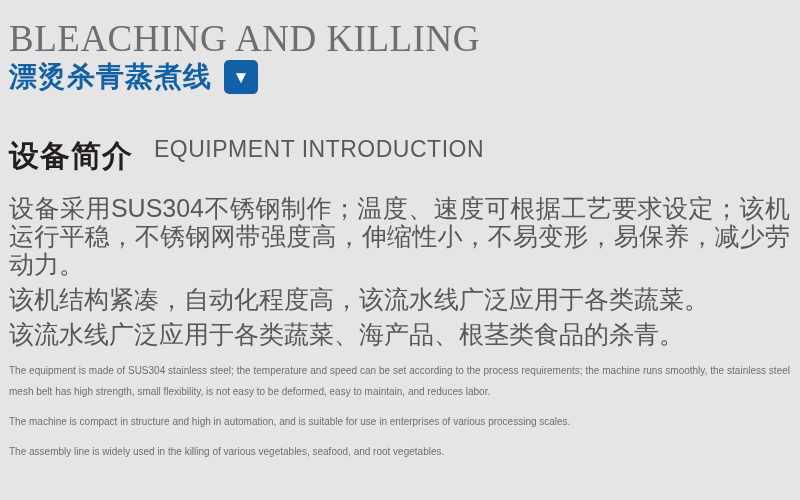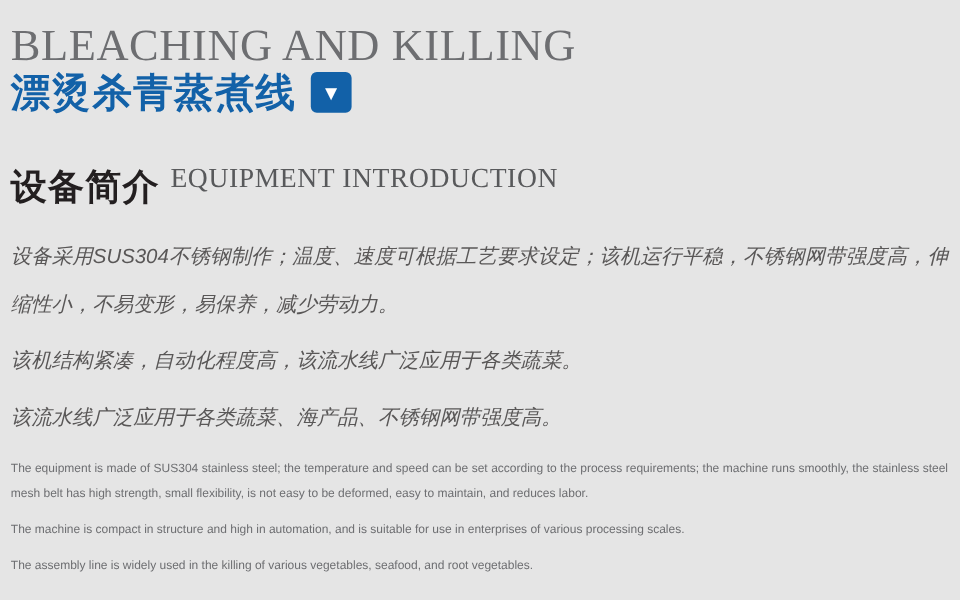--- a/index.html
+++ b/index.html
@@ -25,21 +25,21 @@
   }
 
   
   .title-zh-row {
     display: flex;
     align-items: center;
     margin-top: 4px;
     gap: 12px;
   }
   .title-zh {
-    font-size: 33px;
+    font-size: 28px;
     font-weight: 700;
     color: #1261a8;
     letter-spacing: 1px;
     line-height: 35px;
   }
   .title-icon {
     width: 34px;
     height: 34px;
     background: #1261a8;
     border-radius: 5px;
@@ -59,35 +59,35 @@
     gap: 9px;
     margin-top: 42px;
   }
   .heading-zh {
     font-size: 30px;
     font-weight: 700;
     color: #231f20;
     letter-spacing: 1px;
   }
   .heading-en {
-    font-family: Liberation Serif, serif;
+    font-family: Liberation Sans, sans-serif;
     font-size: 23px;
     color: #58595b;
     letter-spacing: 0.5px;
+    margin-left: 12px;
   }
 
   
   .zh-body { margin-top: 17px; }
   .zh-body p {
-    font-size: 17px;
-    line-height: 40px;
+    font-size: 25px;
+    line-height: 28px;
     color: #595757;
     text-align: justify;
     margin-bottom: 7px;
-    font-style: italic;
   }
 
   
   .en-body { margin-top: 12px; }
   .en-body p {
     font-size: 10px;
     line-height: 21px;
     color: #6d6e71;
     text-align: justify;
     margin-bottom: 9px;
@@ -112,21 +112,21 @@
     </div>
 
     <div class="section-heading">
       <span class="heading-zh">设备简介</span>
       <span class="heading-en">EQUIPMENT INTRODUCTION</span>
     </div>
 
     <div class="zh-body">
       <p>设备采用SUS304不锈钢制作；温度、速度可根据工艺要求设定；该机运行平稳，不锈钢网带强度高，伸缩性小，不易变形，易保养，减少劳动力。</p>
       <p>该机结构紧凑，自动化程度高，该流水线广泛应用于各类蔬菜。</p>
-      <p>该流水线广泛应用于各类蔬菜、海产品、不锈钢网带强度高。</p>
+      <p>该流水线广泛应用于各类蔬菜、海产品、根茎类食品的杀青。</p>
     </div>
 
     <div class="en-body">
       <p>The equipment is made of SUS304 stainless steel; the temperature and speed can be set according to the process requirements; the machine runs smoothly, the stainless steel mesh belt has high strength, small flexibility, is not easy to be deformed, easy to maintain, and reduces labor.</p>
       <p>The machine is compact in structure and high in automation, and is suitable for use in enterprises of various processing scales.</p>
       <p>The assembly line is widely used in the killing of various vegetables, seafood, and root vegetables.</p>
     </div>
 
   </div>
 </div>

